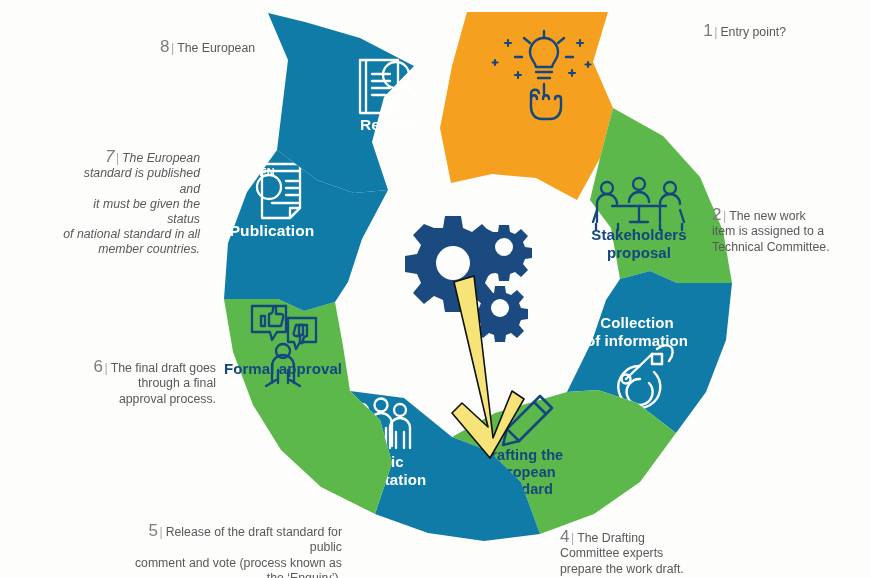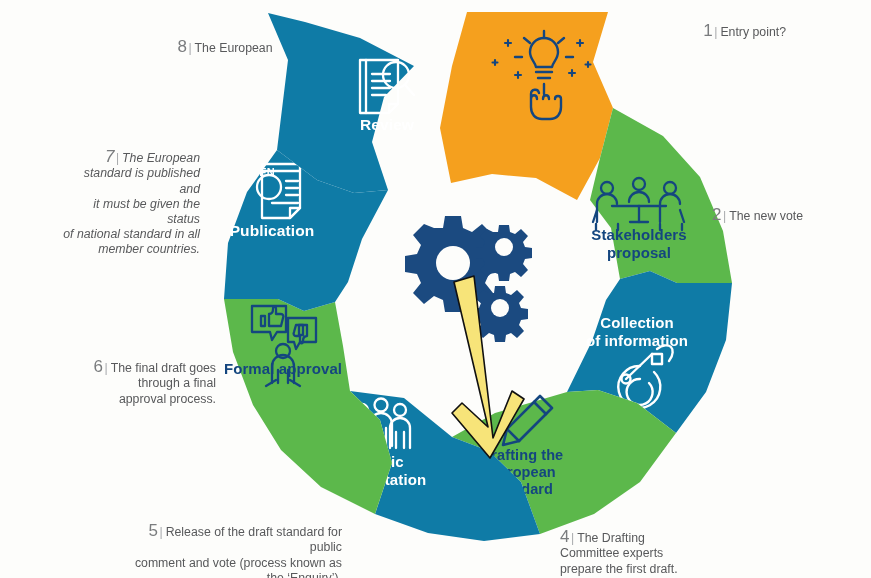--- a/index.html
+++ b/index.html
@@ -44,21 +44,21 @@
   .cl-left  { text-align: right; }
 
   
   #callout-1 { left: 636px; top: 8px;  width: 150px; text-align: right; }
   #callout-2 { left: 712px; top: 192px; width: 150px; text-align: left; }
   #callout-3 { left: 712px; top: 360px; width: 152px; text-align: left; }
   #callout-4 { left: 560px; top: 514px; width: 160px; text-align: left; }
   #callout-5 { left: 120px; top: 508px; width: 222px; text-align: right; }
   #callout-6 { left: 88px;  top: 344px; width: 128px; text-align: right; }
   #callout-7 { left: 62px;  top: 134px; width: 138px; text-align: right; font-style: italic; }
-  #callout-8 { left: 160px; top: 24px;  width: 130px; text-align: center; }
+  #callout-8 { left: 160px; top: 24px;  width: 130px; text-align: left; }
 
   .seg-label {
     font-family: "Liberation Sans", sans-serif;
     font-weight: bold;
     font-size: 14.5px;
     letter-spacing: 0.1px;
   }
 </style>
 </head>
 <body>
@@ -231,27 +231,28 @@
     <g>
       <path d="M454,282 L474,276 L493,438 L512,391 L524,399 L490,458 L452,413 L462,403 L488,427 Z" fill="#f7e479" stroke="#111111" stroke-width="1.6" stroke-linejoin="round"></path>
     </g>
   </svg>
 
   <div class="callout cl-right" id="callout-1">
     <span class="num">1</span><span class="bar">|</span><span>Entry point?</span><br>
   </div>
 
   <div class="callout cl-right" id="callout-2">
-    <span class="num">2</span><span class="bar">|</span><span>The new vote</span><br>
+    <span class="num">2</span><span class="bar">|</span><span>The new work</span><br><span>item is assigned to a
+Technical Committee.</span>
   </div>
 
 
   <div class="callout cl-right" id="callout-4">
     <span class="num">4</span><span class="bar">|</span><span>The Drafting</span><br><span>Committee experts
-prepare the first draft.</span>
+prepare the work draft.</span>
   </div>
 
   <div class="callout cl-left" id="callout-5">
     <span class="num">5</span><span class="bar">|</span><span>Release of the draft standard for public</span><br><span>comment and vote (process known as
 the ‘Enquiry’).</span>
   </div>
 
   <div class="callout cl-left" id="callout-6">
     <span class="num">6</span><span class="bar">|</span><span>The final draft goes</span><br><span>through a final
 approval process.</span>

